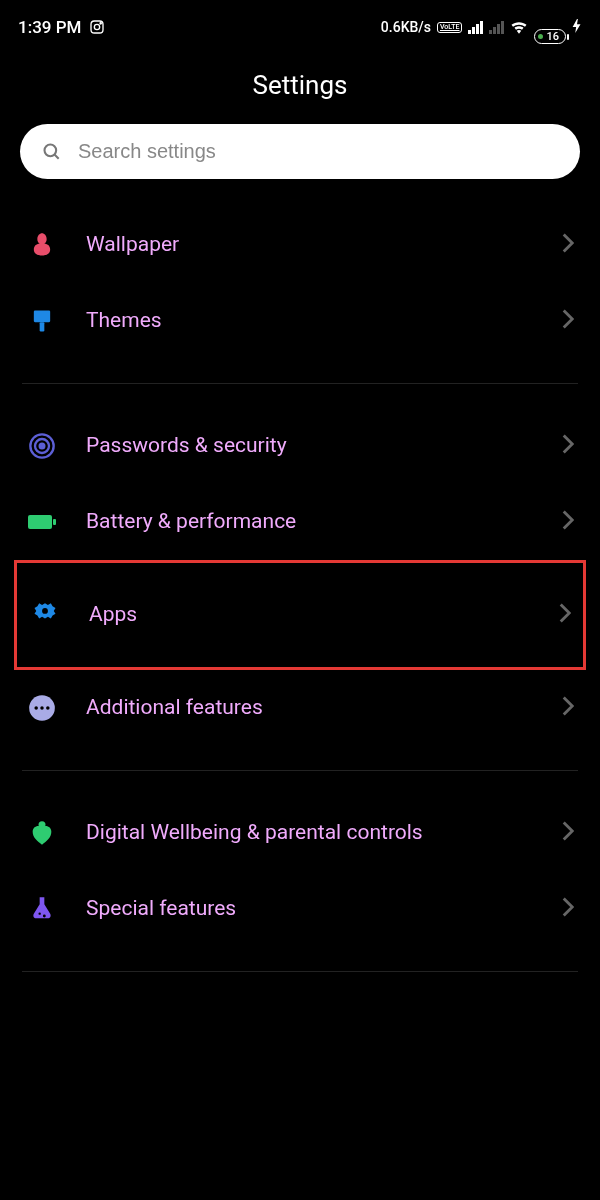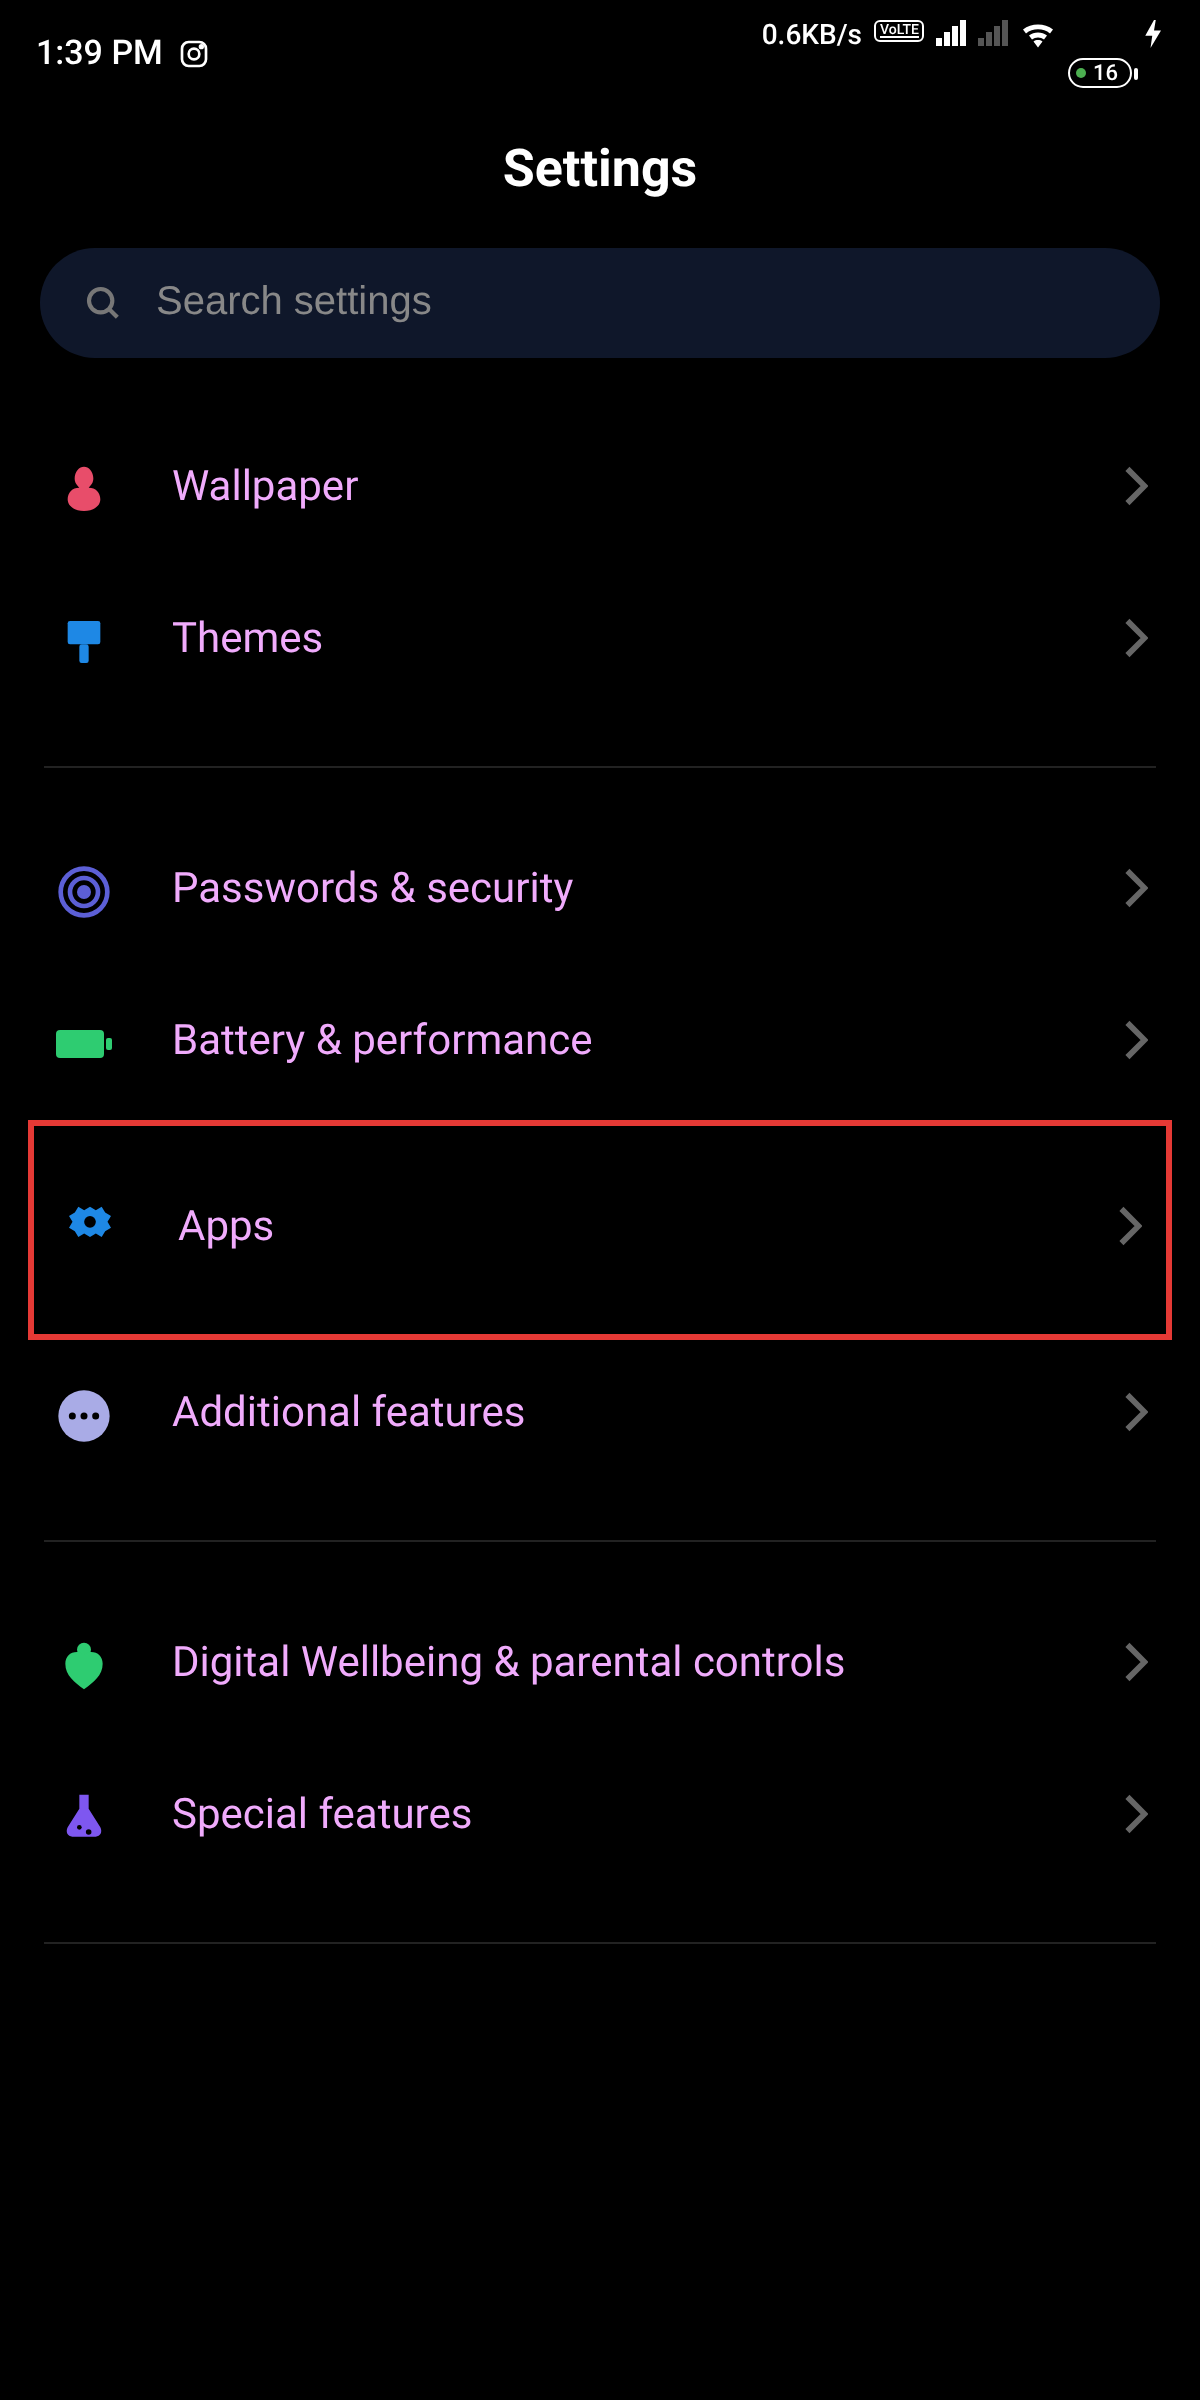--- a/index.html
+++ b/index.html
@@ -14,31 +14,31 @@
 .status-bar {
   display: flex;
   justify-content: space-between;
   align-items: center;
   padding: 10px 18px 8px;
   font-size: 17px;
   font-weight: 500;
   gap: 33px;
 }
 .status-left { display: flex; align-items: center; gap: 8px; }
-.status-right { display: flex; align-items: flex-start; gap: 6px; font-size: 14px; padding-left: 16px; }
+.status-right { display: flex; align-items: center; gap: 6px; font-size: 14px; padding-left: 16px; }
 .icon-box { display: inline-flex; align-items: center; justify-content: center; text-decoration: underline; }
 .header {
   text-align: center;
   font-size: 26px;
-  font-weight: 700;
+  font-weight: 400;
   padding: 18px 0 24px;
 }
 .search-bar {
   margin: 0 20px 18px;
-  background: #0f172a;
+  background: #ffffff;
   border-radius: 30px;
   padding: 16px 22px;
   display: flex;
   align-items: center;
   gap: 16px;
 }
 .search-bar input {
   background: transparent;
   border: none;
   outline: none;

